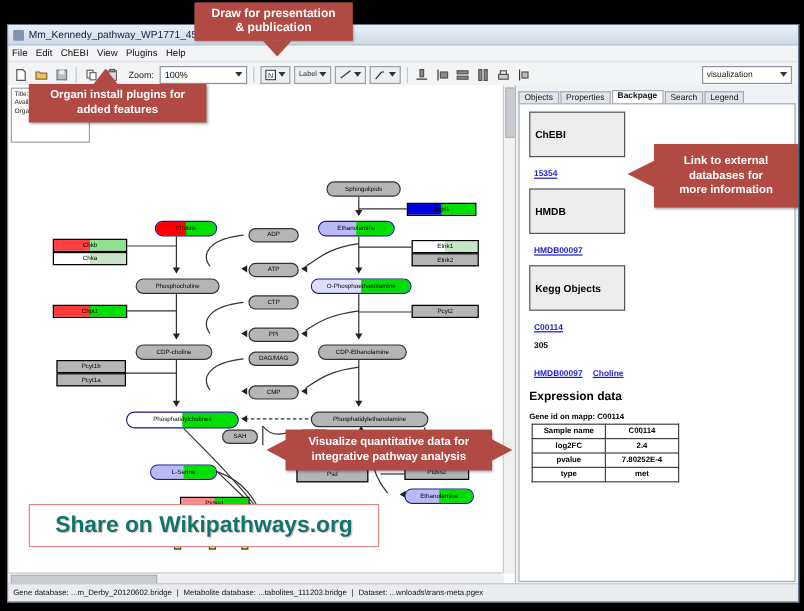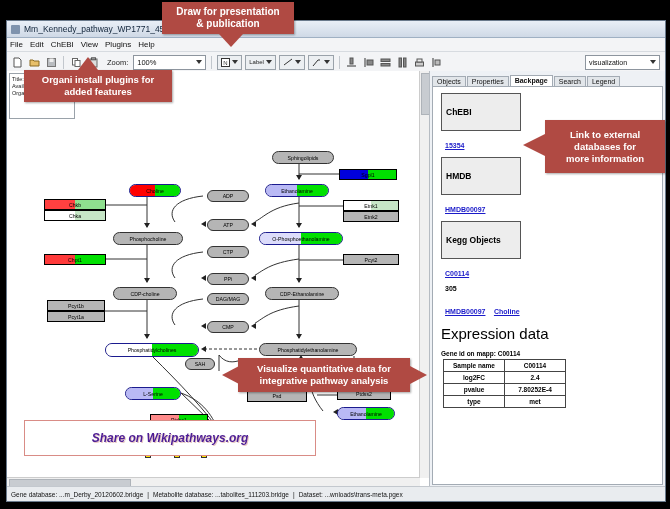--- a/index.html
+++ b/index.html
@@ -83,41 +83,41 @@
   .tab{font-size:7px;padding:1px 4px 1px;background:#e2e6ea;border:1px solid #a3abb4;
        border-bottom:none;color:#111;}
   .tab.act{background:#fff;font-weight:bold;padding-bottom:2px;}
   .bp{position:absolute;left:2px;top:15px;right:2px;bottom:2px;background:#fff;
       border:1px solid #a3abb4;overflow:hidden;padding:6px 0 0 8px;}
   .bphdr{width:80px;background:#ededed;border:1px solid #555;font-size:8.5px;
      font-weight:bold;color:#000;padding:13px 4px;margin-bottom:3px;box-sizing:border-box;}
   .bplink{font-size:7px;color:#1a1ac9;text-decoration:underline;margin:0 0 8px 4px;
      font-weight:bold;display:inline-block;}
   .bptext{font-size:7px;color:#000;margin:0 0 8px 4px;font-weight:bold;}
-  .exphdr{font-size:15px;font-weight:normal;color:#000;margin:2px 0 8px 0;}
+  .exphdr{font-size:10px;font-weight:bold;color:#000;margin:2px 0 8px 0;}
   .genid{font-size:6.5px;font-weight:bold;color:#000;margin-bottom:2px;}
   table.exp{border-collapse:collapse;margin-left:2px;}
   table.exp td{border:1px solid #444;font-size:6.5px;font-weight:bold;color:#000;
      text-align:center;padding:2px 4px;}
   table.exp td.k{width:52px;}
   table.exp td.v{width:52px;}
 
   
   .status{position:absolute;left:0;right:0;bottom:0;height:14px;background:#e9ecef;
      border-top:1px solid #c3c8ce;display:flex;align-items:center;padding:0 4px;}
   .status span{font-size:6.5px;color:#111;white-space:nowrap;}
 
   
   .callout{position:absolute;background:#b04a43;color:#fff;font-weight:bold;
      text-align:center;display:flex;align-items:center;justify-content:center;
      line-height:12px;z-index:40;box-shadow:1px 1px 2px rgba(0,0,0,.35);}
   .cal-arrow{position:absolute;width:0;height:0;z-index:40;}
   .share{position:absolute;z-index:40;background:#fff;border:1px solid #d98c86;
      display:flex;align-items:center;justify-content:center;}
-  .share span{font-size:12px;font-weight:bold;font-style:italic;color:#4c1d95;
+  .share span{font-size:19px;font-weight:bold;color:#0f766e;
      text-shadow:1px 1px 0 #e8c8c5;}
 </style>
 </head>
 <body>
 
 <div id="root">
 
   <div class="win">
 
     <div class="titlebar">

